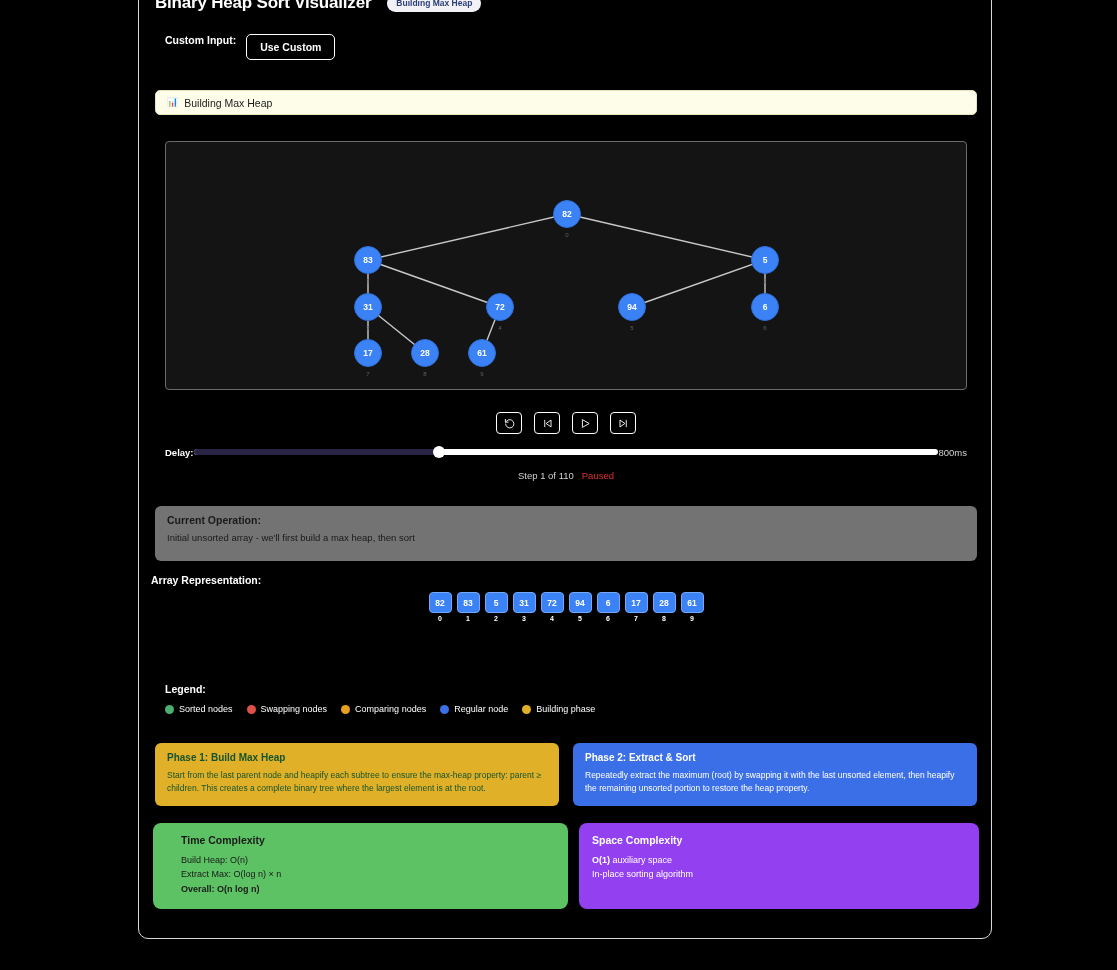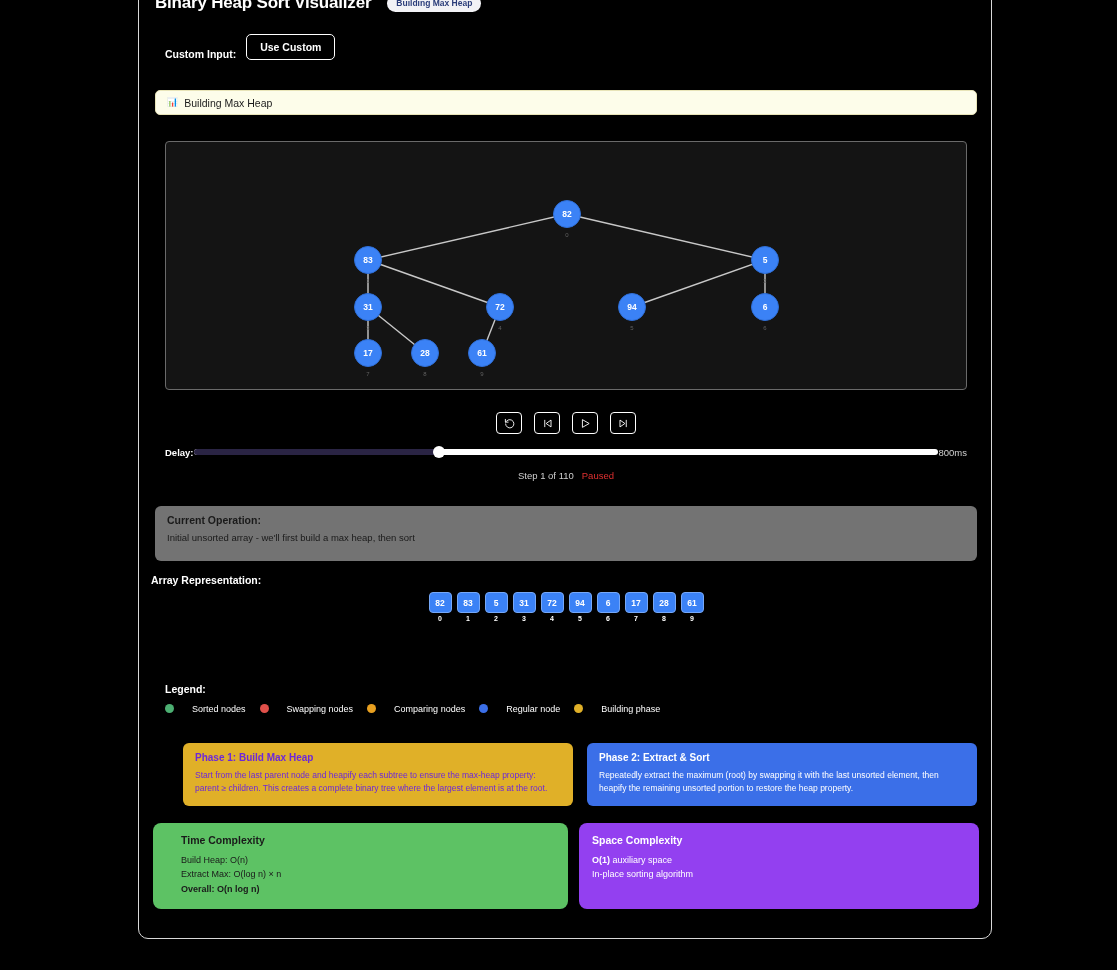--- a/index.html
+++ b/index.html
@@ -58,21 +58,21 @@
     border-radius: 10px;
     white-space: nowrap;
   }
 
   
   .custom-row {
     position: absolute;
     left: 26px;
     top: 47px;
     display: flex;
-    align-items: flex-end;
+    align-items: flex-start;
     gap: 10px;
   }
   .custom-label {
     font-size: 10.5px;
     font-weight: bold;
     color: #ffffff;
   }
   .use-custom-btn {
     background: #000000;
     color: #ffffff;
@@ -281,39 +281,39 @@
     color: #ffffff;
   }
   .legend-row {
     position: absolute;
     left: 26px;
     top: 717px;
     display: flex;
     align-items: center;
     gap: 14px;
   }
-  .legend-item { display: flex; align-items: flex-start; gap: 18px; }
+  .legend-item { display: flex; align-items: flex-end; gap: 5px; }
   .legend-dot { width: 9px; height: 9px; border-radius: 50%; }
   .legend-label { font-size: 9px; color: #ffffff; white-space: nowrap; }
 
   
   .phase-grid {
     position: absolute;
     left: 16px;
     top: 756px;
     width: 822px;
     display: flex;
     gap: 14px;
   }
   .phase-box {
     flex: 1;
     border-radius: 6px;
     padding: 9px 12px 11px;
   }
-  .phase-box.p1 { background: #e0b028; color: #6d28d9; margin-left: 28px; }
+  .phase-box.p1 { background: #e0b028; color: #14532d; }
   .phase-box.p2 { background: #3b6fe8; color: #ffffff; }
   .phase-title { font-size: 10px; font-weight: bold; margin-bottom: 6px; }
   .phase-desc { font-size: 8.5px; line-height: 1.5; }
 
   
   .complex-grid {
     position: absolute;
     left: 14px;
     top: 836px;
     width: 826px;

